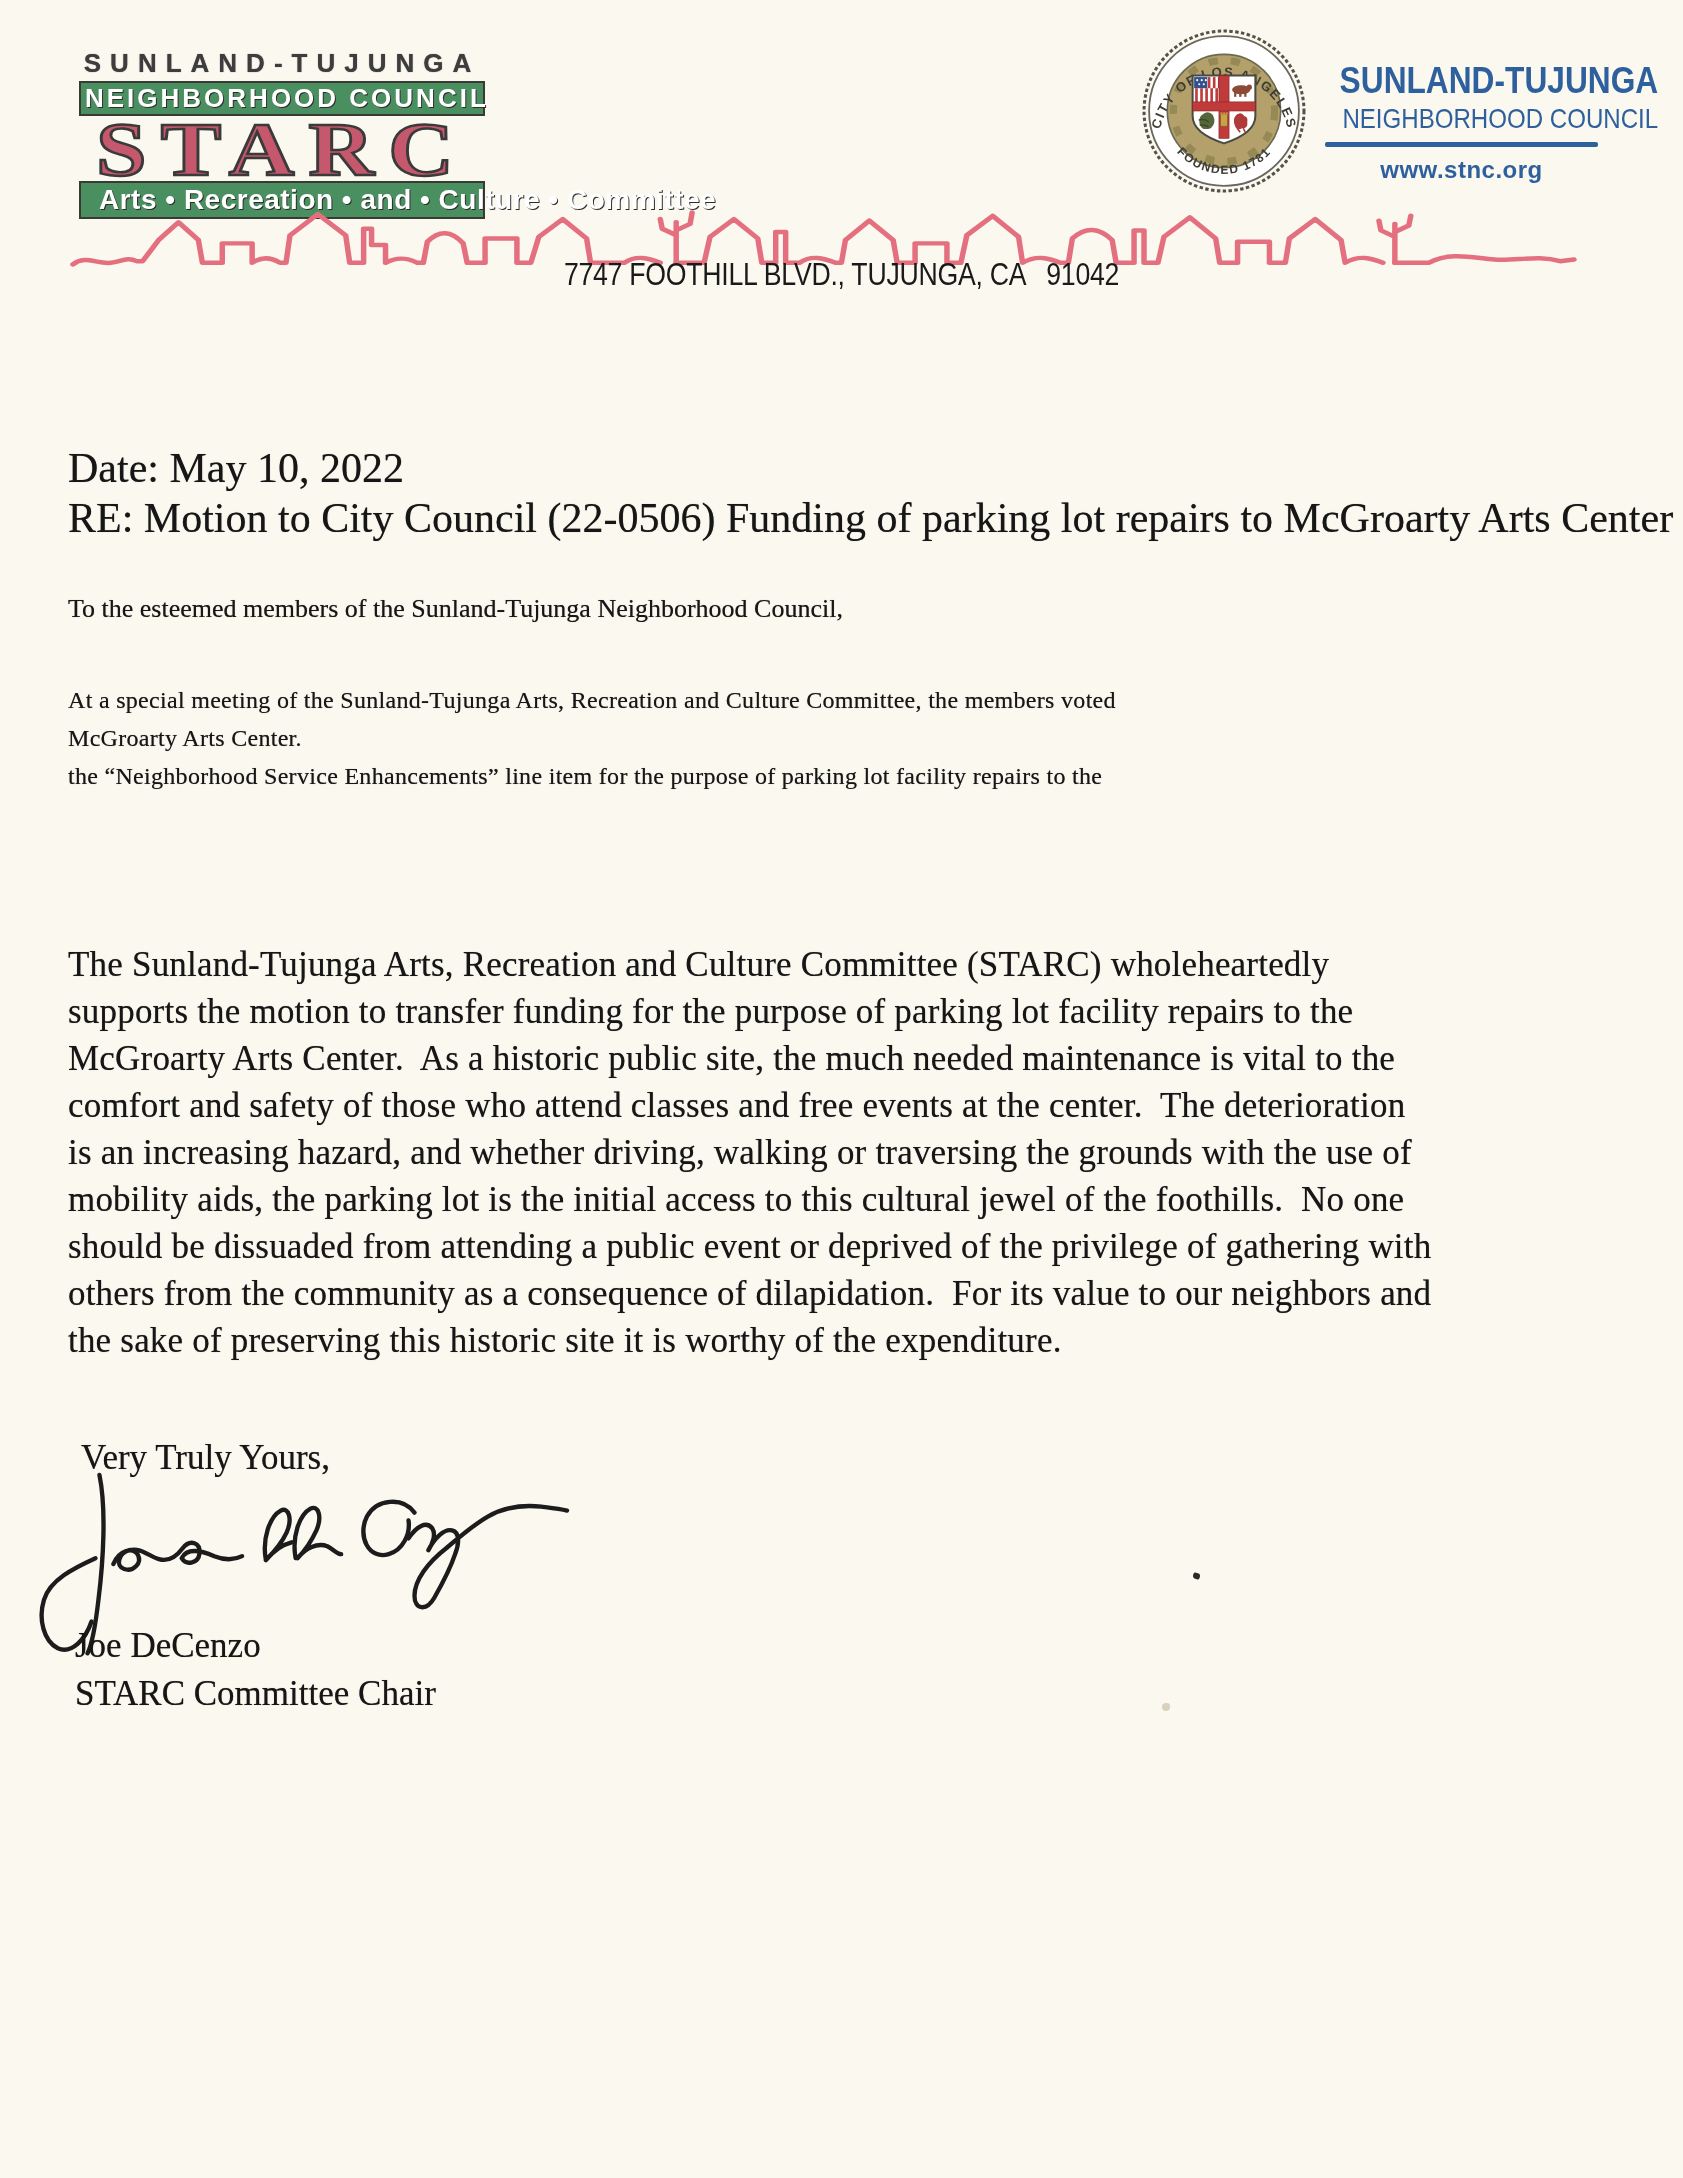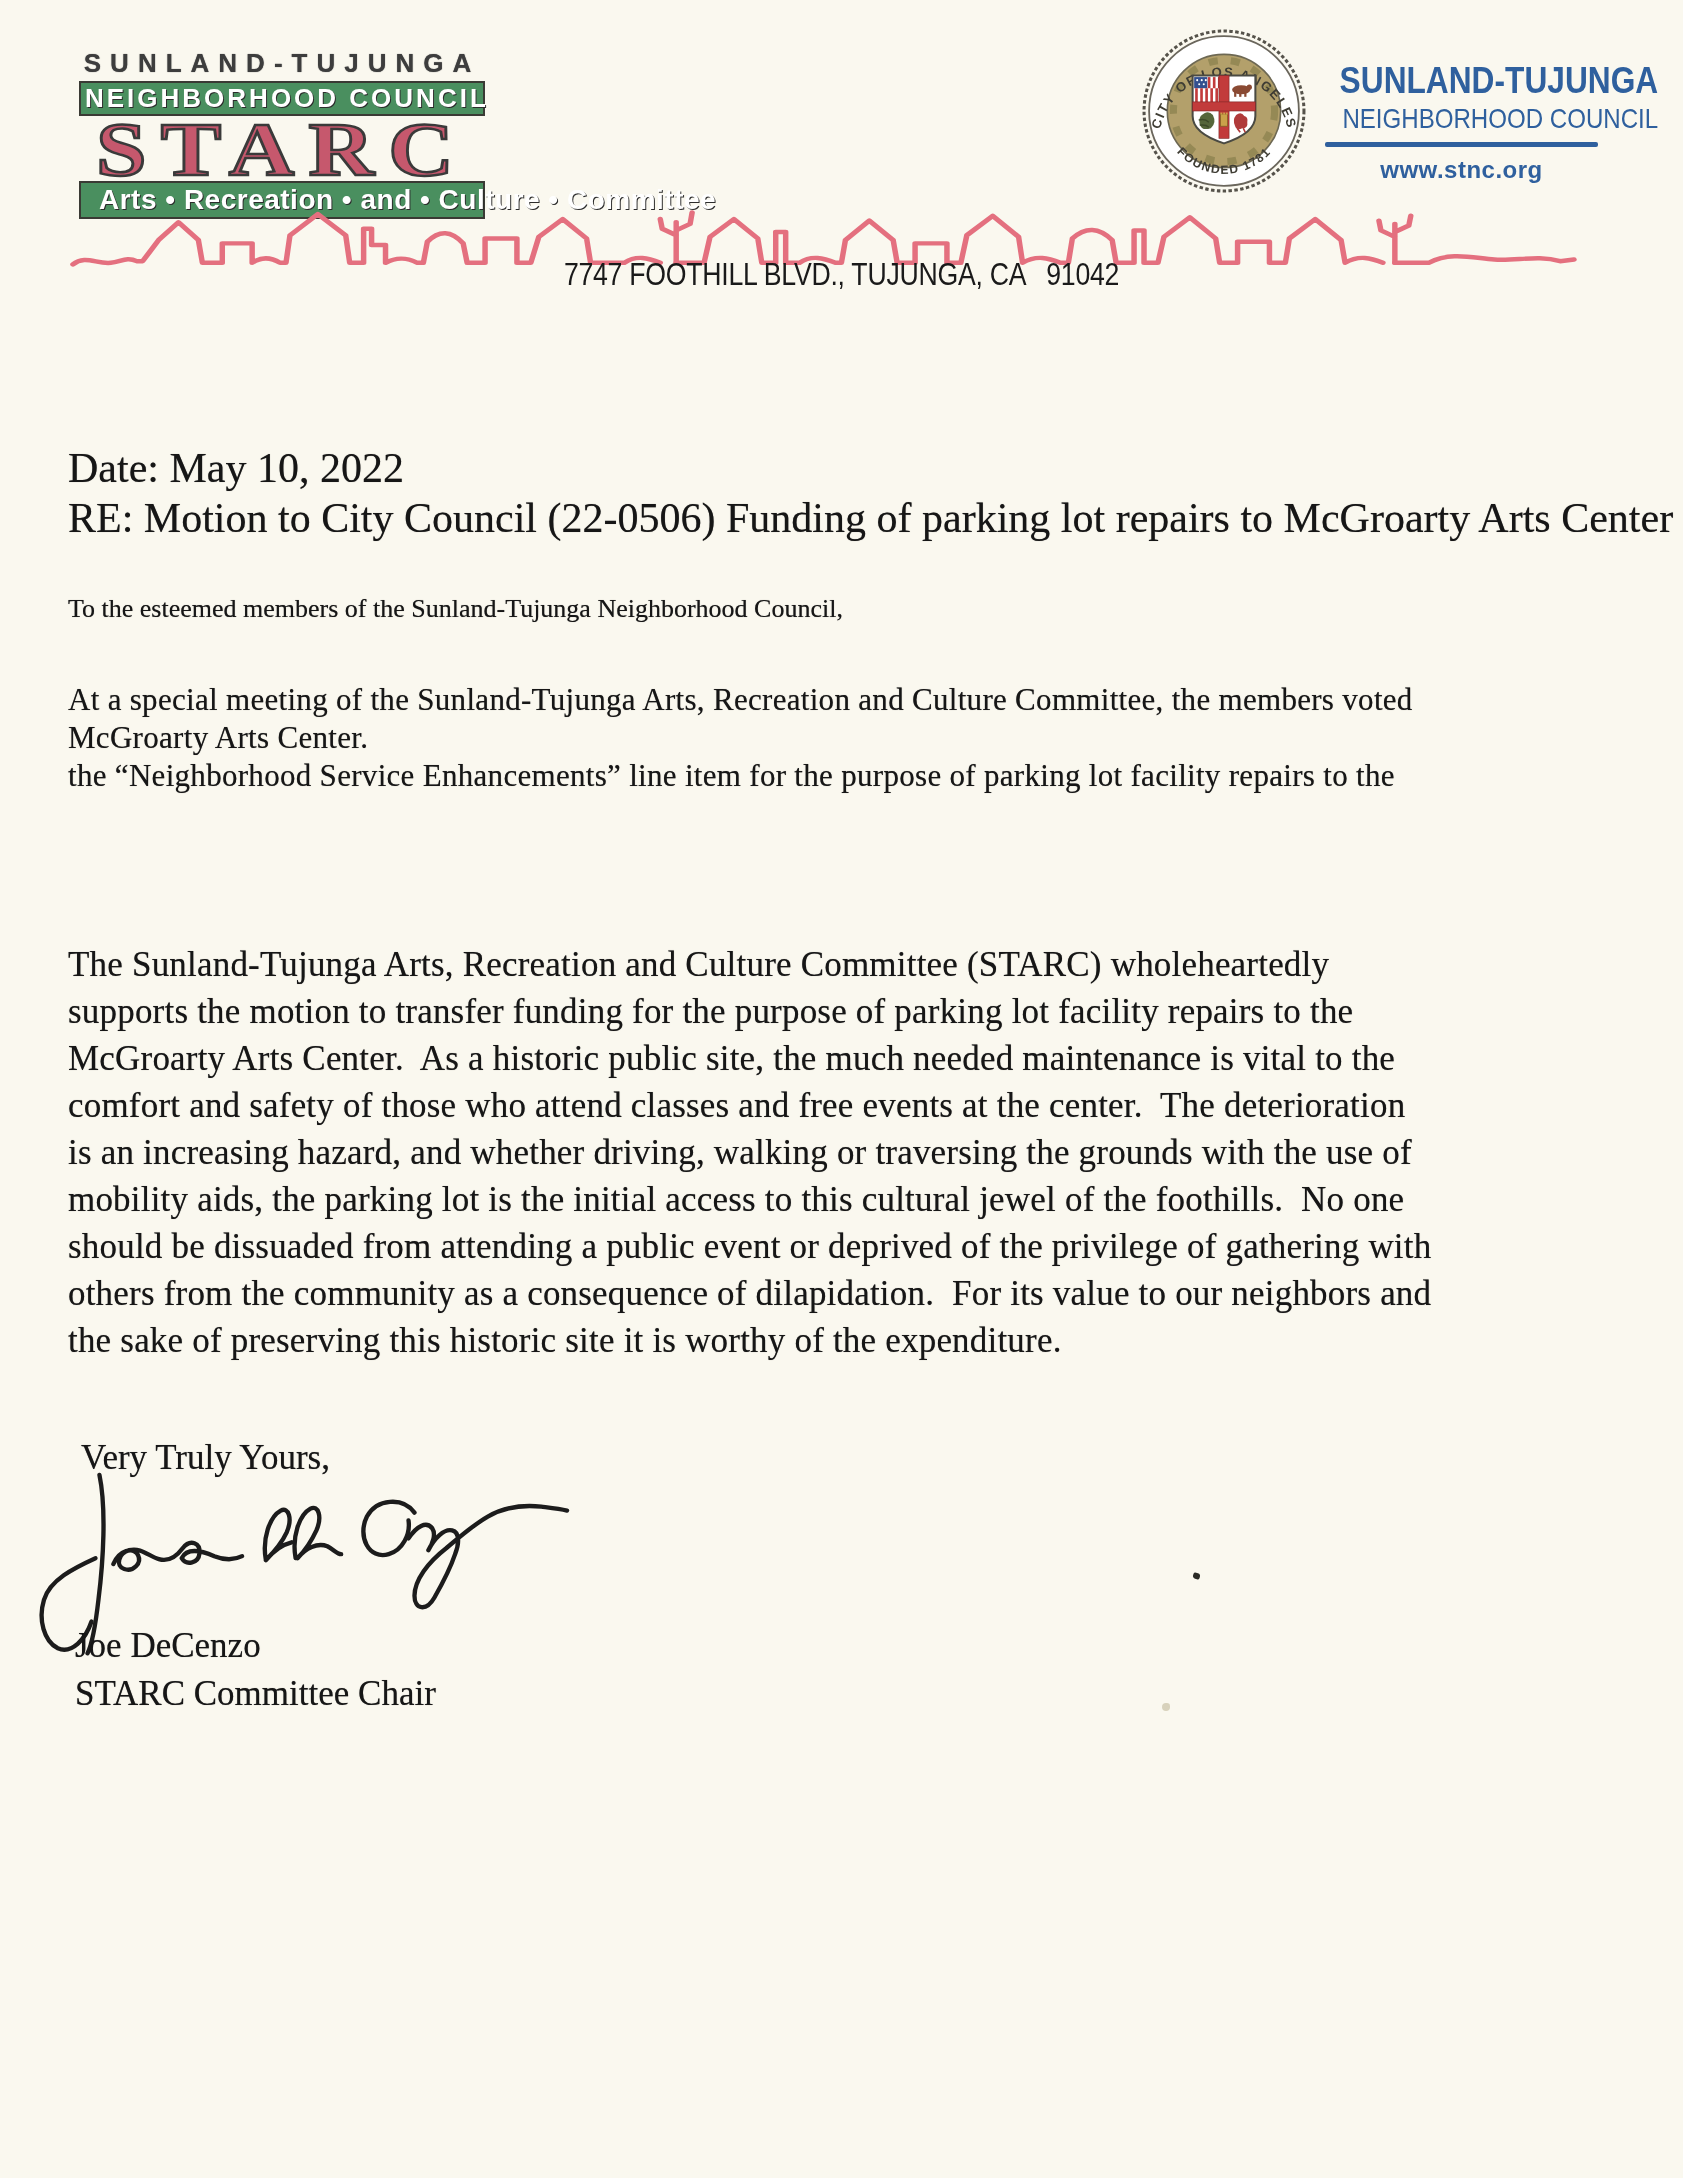--- a/index.html
+++ b/index.html
@@ -54,21 +54,21 @@
     font-family:"Liberation Sans",sans-serif;font-size:31px;color:#1a1a1a;
     white-space:pre;transform:scaleX(0.86);transform-origin:center;
     letter-spacing:-0.3px;
   }
 
   
   .scan-text{text-shadow:0 0 0.7px rgba(20,20,20,0.6);}
   .date-line{position:absolute;left:68px;top:444px;font-size:42px;white-space:pre;}
   .re-line{position:absolute;left:68px;top:494px;font-size:42px;white-space:pre;}
   .greeting{position:absolute;left:68px;top:594px;font-size:26px;white-space:pre;}
-  .para1{position:absolute;left:68px;top:681px;width:1525px;font-size:31px;
+  .para1{position:absolute;left:68px;top:681px;width:1525px;font-size:24px;
     line-height:38px;letter-spacing:0.3px;}
   .para1 .p1-line{white-space:pre;}
   .para1 b{font-weight:bold;}
   .para2{position:absolute;left:68px;top:941px;width:1544px;font-size:35px;
     line-height:47px;white-space:pre-wrap;letter-spacing:0.2px;}
   .closing{position:absolute;left:81px;top:1438px;font-size:35px;white-space:pre;}
   .signature{position:absolute;left:36px;top:1467px;width:540px;height:213px;}
   .signer-block{position:absolute;left:75px;top:1622px;font-size:35px;line-height:48px;}
 
   

